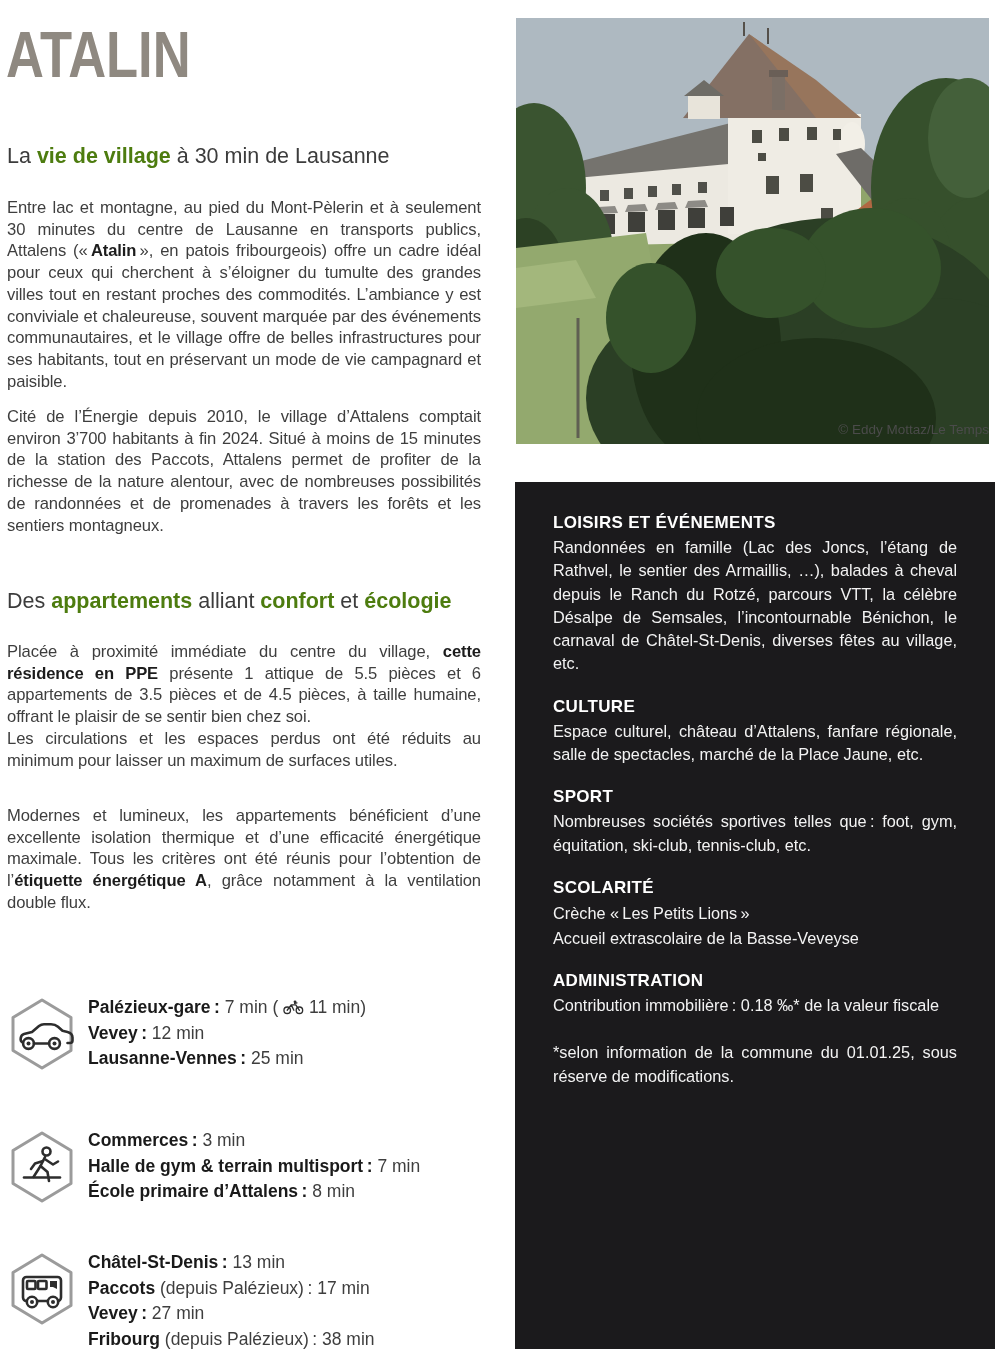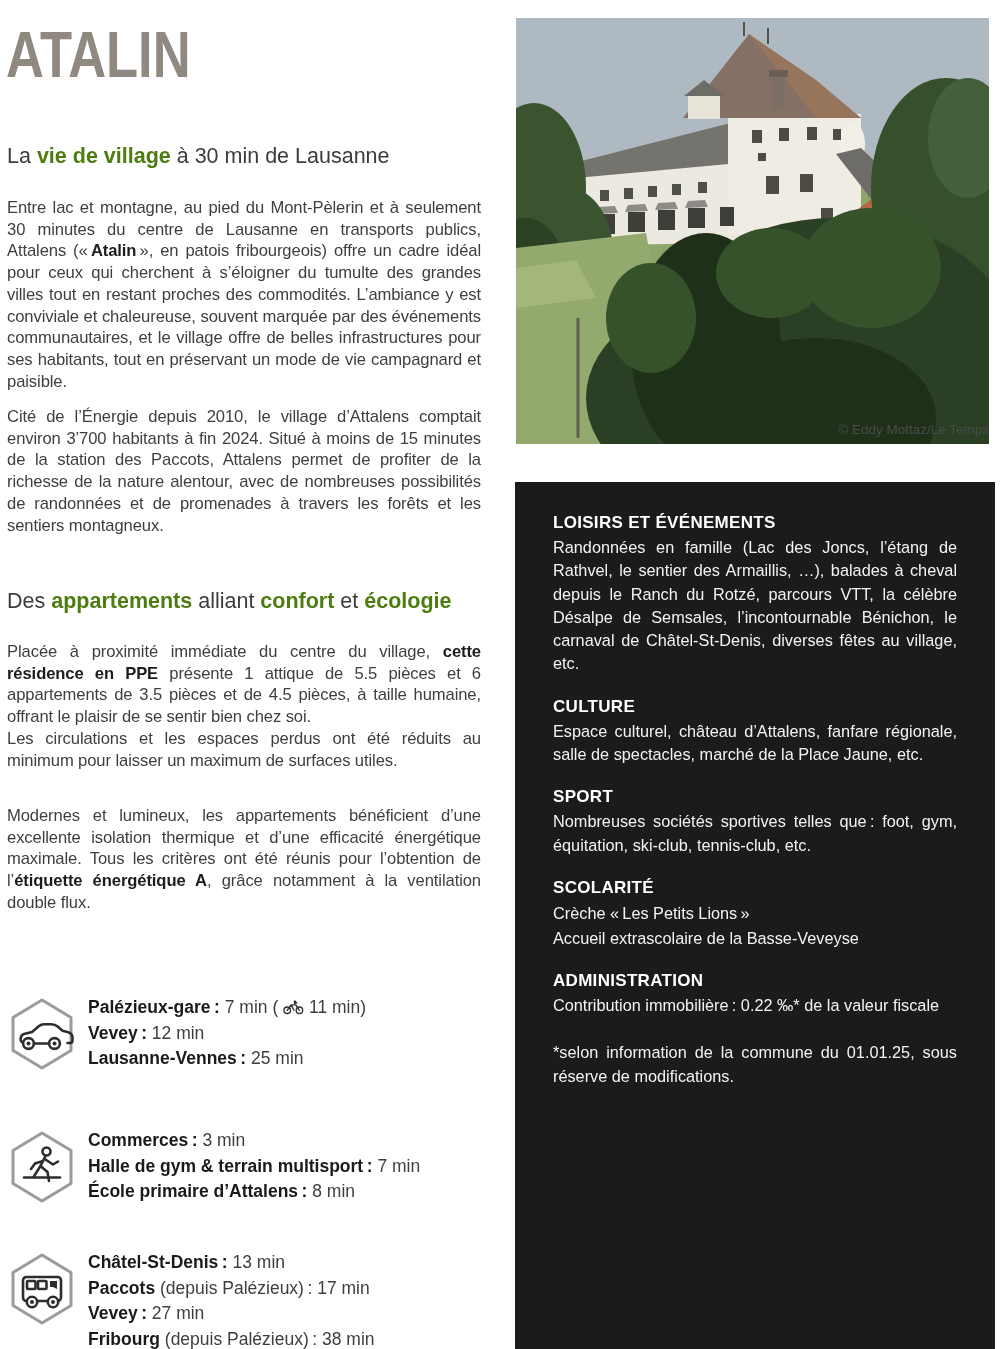--- a/index.html
+++ b/index.html
@@ -255,18 +255,18 @@
     </div>
 
     <div class="box-section">
       <h3 class="box-h">SCOLARITÉ</h3>
       <div class="box-line">Crèche « Les Petits Lions »</div>
       <div class="box-line">Accueil extrascolaire de la Basse-Veveyse</div>
     </div>
 
     <div class="box-section">
       <h3 class="box-h">ADMINISTRATION</h3>
-      <p class="box-par">Contribution immobilière : 0.22 ‰* de la valeur fiscale</p>
+      <p class="box-par">Contribution immobilière : 0.18 ‰* de la valeur fiscale</p>
       <p class="box-note">*selon information de la commune du 01.01.25, sous réserve de modifications.</p>
     </div>
 
   </div>
 </div>
 
 </body></html>

